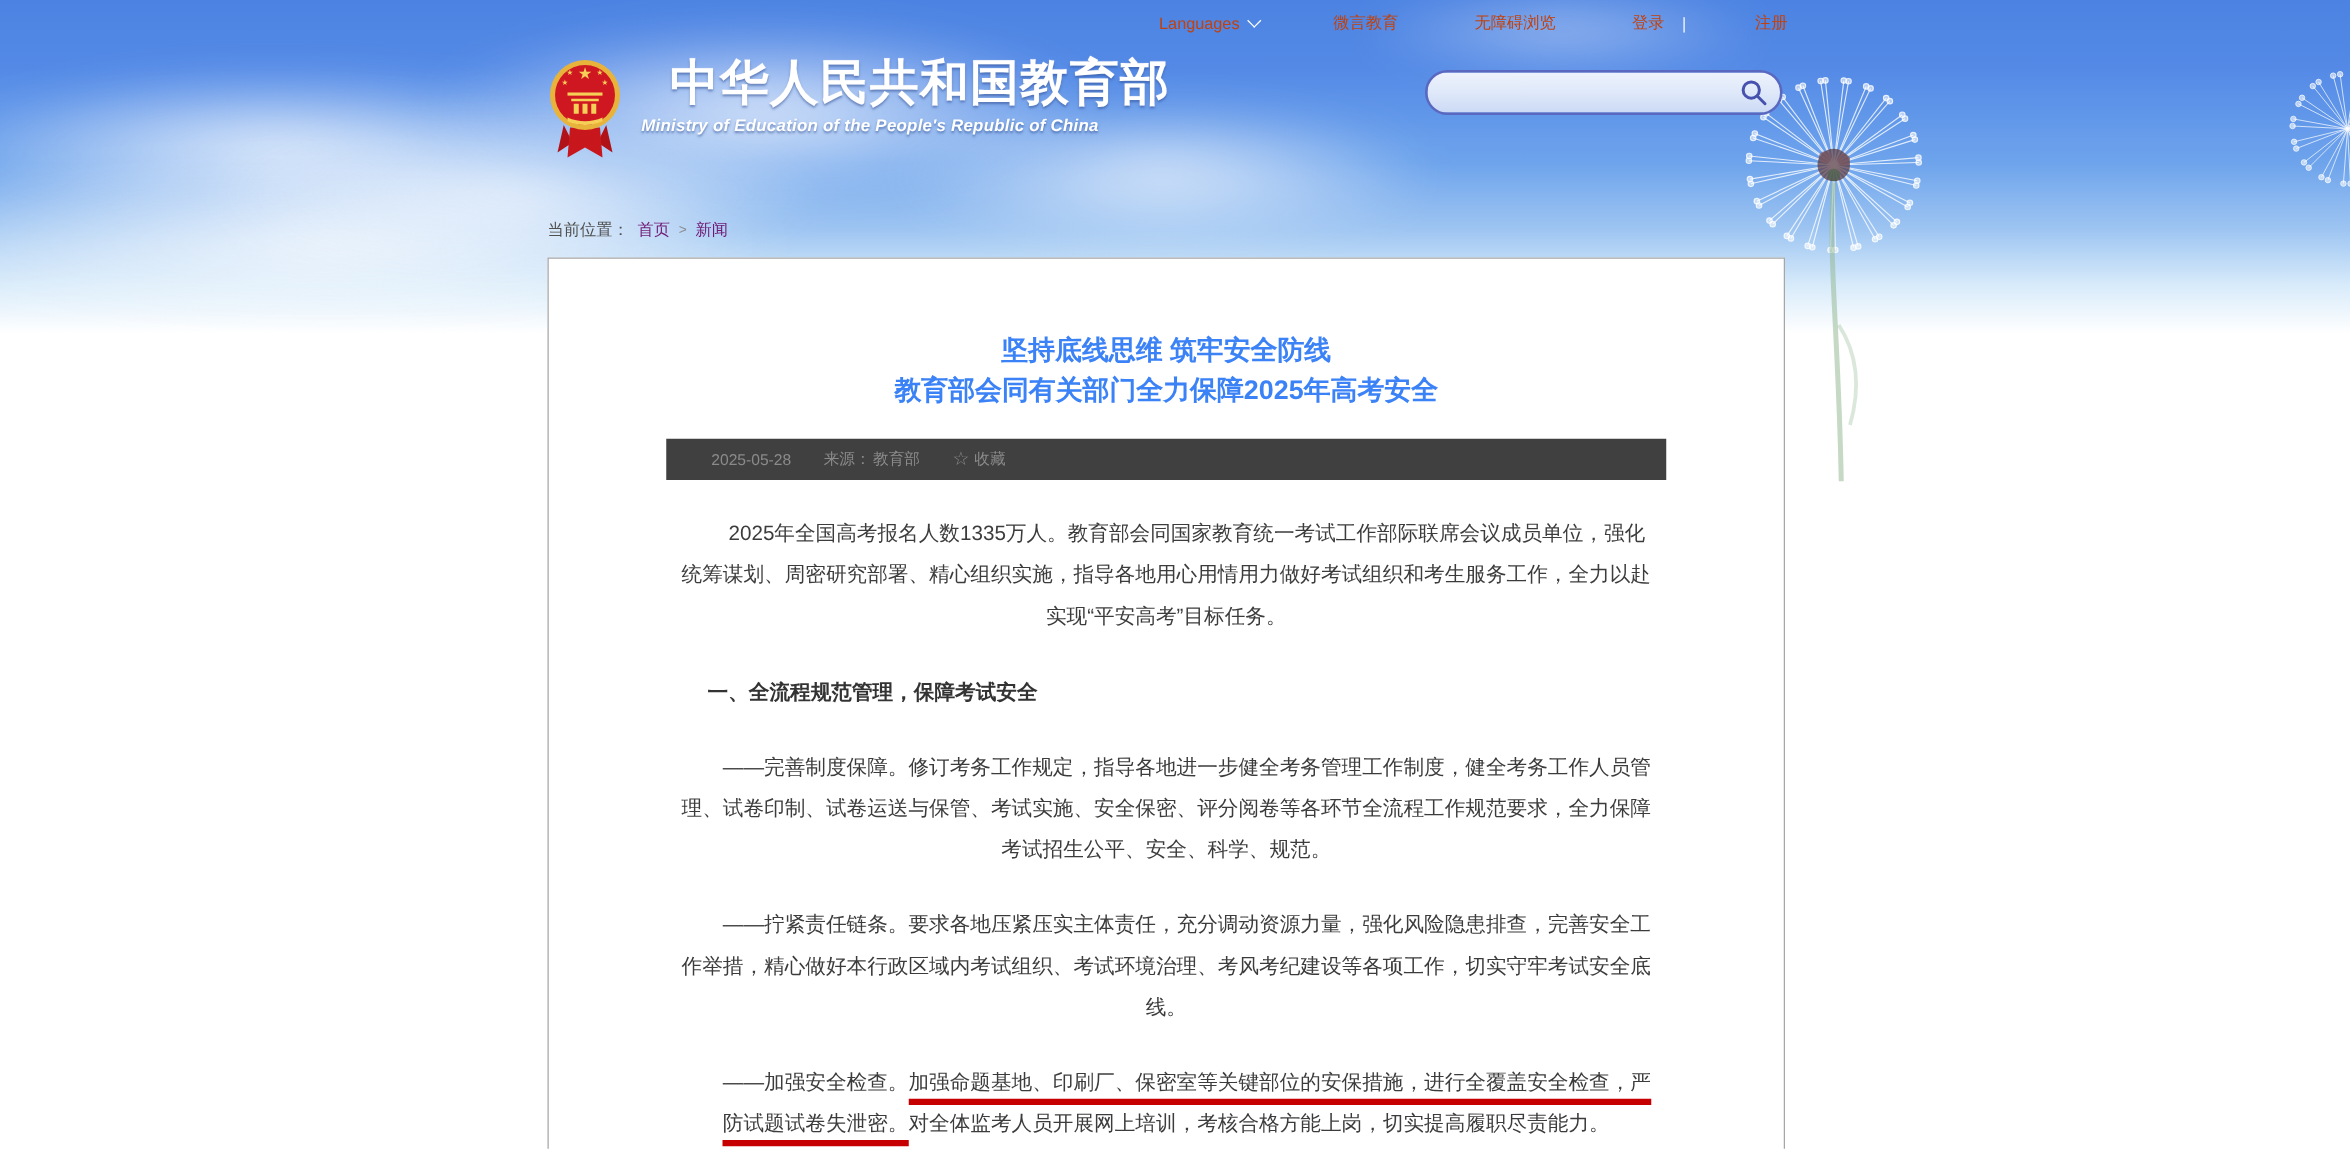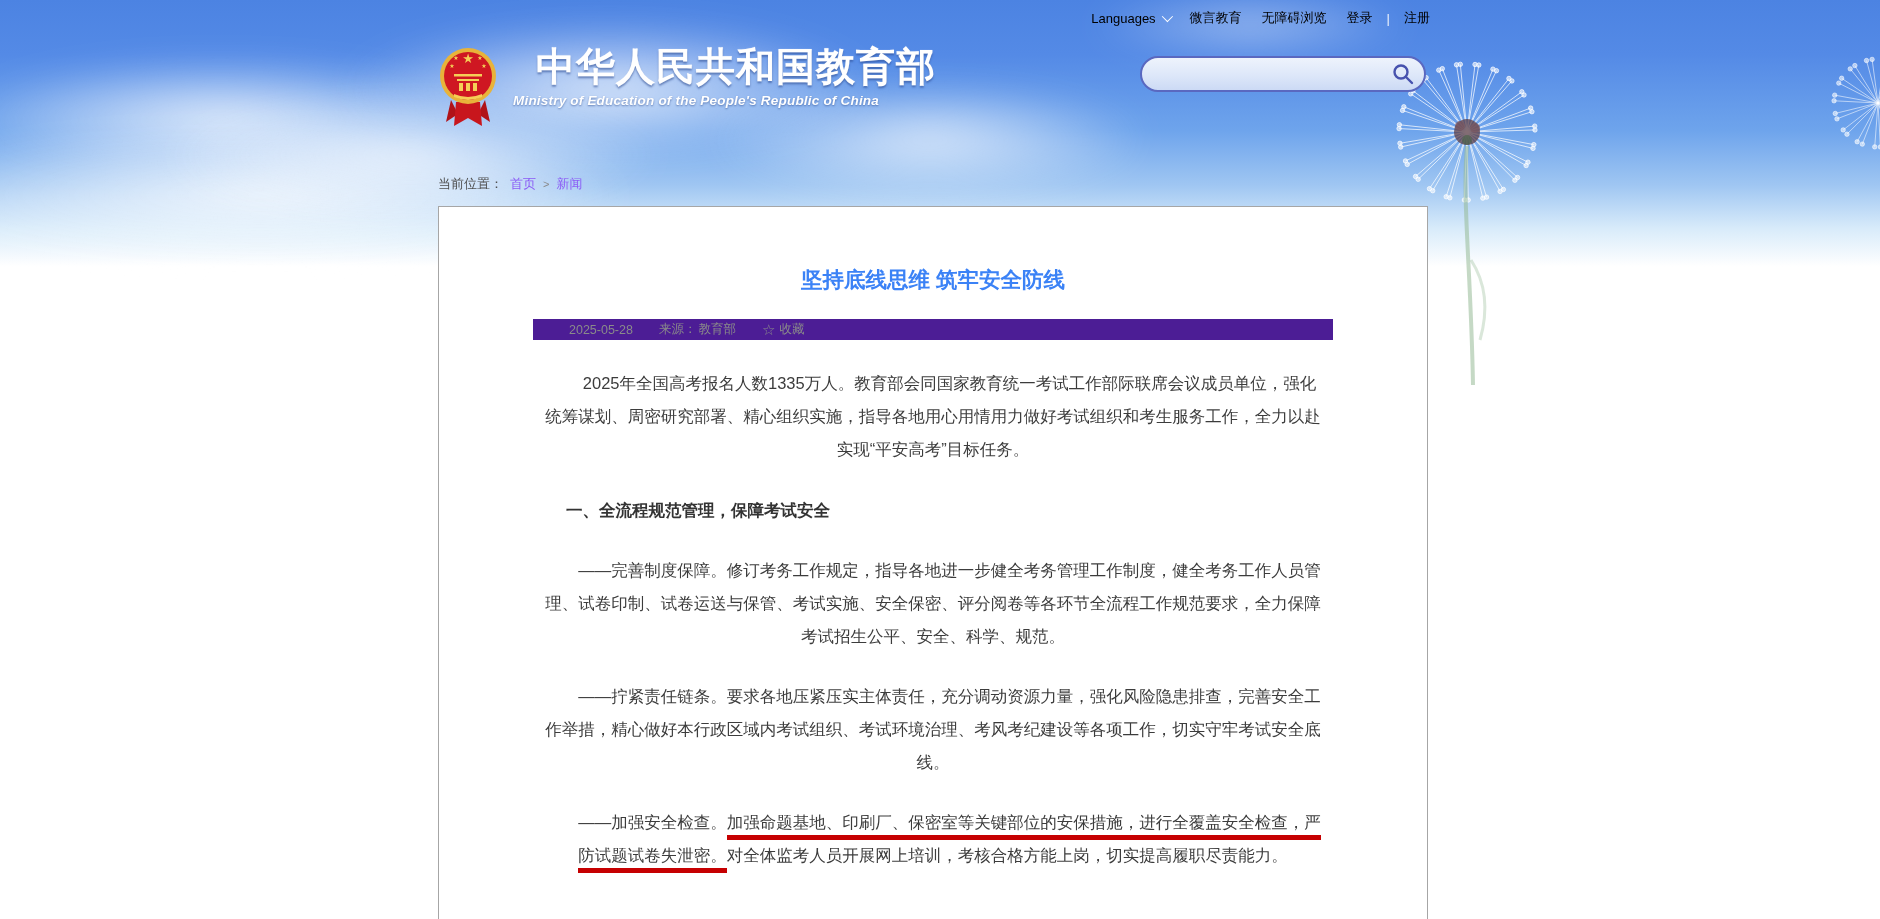--- a/index.html
+++ b/index.html
@@ -19,21 +19,21 @@
   .c4{left:-120px;top:130px;width:760px;height:130px;opacity:.9;}
   .c5{left:1080px;top:-10px;width:340px;height:70px;opacity:.45;}
   .c6{left:150px;top:95px;width:520px;height:120px;opacity:.8;}
   .dandelion{position:absolute;left:1372px;top:50px;}
   .dandelion2{position:absolute;left:1828px;top:48px;}
   
   .topbar{
     position:absolute;top:9px;right:450px;display:flex;align-items:center;gap:20px;
     color:#fff;font-size:13px;white-space:nowrap;
   }
-  .topbar a{color:#000000;text-decoration:none;display:flex;align-items:center;gap:6px;cursor:pointer;}
+  .topbar a{color:#c2410c;text-decoration:none;display:flex;align-items:center;gap:6px;cursor:pointer;margin-left:41px;}
   .chev{display:inline-block;width:7px;height:7px;border-right:1.5px solid #fff;border-bottom:1.5px solid #fff;transform:rotate(45deg) translateY(-2px);}
   .tb-sep{opacity:.9;margin:0 -6px;}
   
   .brand{position:absolute;left:438px;top:42px;display:flex;align-items:flex-start;gap:15px;cursor:pointer;}
   .brand-text{padding-top:4px;}
   .site-title{
     font-size:39px;font-weight:bold;color:#ffffff;letter-spacing:1px;line-height:1.08;
     text-shadow:0 2px 2px rgba(38,70,140,.55),0 0 1px rgba(255,255,255,.6);
     margin-left:23px;
   }
@@ -46,32 +46,32 @@
   .searchbox{
     position:absolute;left:1140px;top:56px;width:286px;height:36px;box-sizing:border-box;
     border:2px solid #5a68c0;border-radius:19px;
     background:linear-gradient(180deg,#eef3fc 0%,#dde7f9 55%,#ccdaf5 100%);
     display:flex;align-items:center;padding:0 9px 0 16px;
   }
   .searchbox input{flex:1;border:none;outline:none;background:transparent;font-size:14px;color:#33456e;min-width:0;}
   .search-btn{border:none;background:transparent;padding:0;margin:0;cursor:pointer;display:flex;align-items:center;}
   
   .breadcrumb{position:absolute;left:438px;top:175px;font-size:13px;color:#4f4f4f;display:flex;align-items:center;gap:7px;text-align:center;}
-  .breadcrumb a{color:#8b5cf6;text-decoration:none;cursor:pointer;}
+  .breadcrumb a{color:#701a75;text-decoration:none;cursor:pointer;}
   .bc-sep{color:#8a8a8a;font-size:11px;}
   
   .content-box{
     position:absolute;left:438px;top:206px;width:990px;height:770px;box-sizing:border-box;
     background:#fff;border:1px solid #a6a6a6;padding:57px 94px 40px;
   }
   .article-title{
     margin:0;text-align:center;font-size:21.5px;line-height:32px;font-weight:bold;color:#3b82f6;
   }
   .meta{
-    margin-top:23px;height:21px;background:#4c1d95;display:flex;align-items:center;
+    margin-top:23px;height:33px;background:#404040;display:flex;align-items:center;
     font-size:12.5px;color:#8a8a8a;padding-left:36px;gap:26px;
   }
   .meta .src{display:flex;gap:2px;}
   .fav{display:flex;align-items:center;gap:4px;cursor:pointer;color:#8a8a8a;}
   .star{font-size:15px;line-height:1;}
   .article-body{margin-top:8px;font-size:16.5px;line-height:33px;color:#3c3c3c;}
   .article-body p{margin:27px 12px 0;text-indent:2em;text-align:center;}
   .article-body h3{margin:28px 0 0;text-indent:2em;font-size:16.5px;line-height:33px;font-weight:bold;color:#333;}
   .red-underline{border-bottom:5px solid #c60001;padding-bottom:4px;}
 </style>
@@ -304,20 +304,21 @@
 <div class="breadcrumb">
   <span>当前位置：</span>
   <a>首页</a>
   <span class="bc-sep">&gt;</span>
   <a>新闻</a>
 </div>
 
 <div class="content-box">
   <h1 class="article-title">
     <span>坚持底线思维 筑牢安全防线</span><br>
+    <span>教育部会同有关部门全力保障2025年高考安全</span>
   </h1>
   <div class="meta">
     <span>2025-05-28</span>
     <span class="src">
       <span>来源：</span>
       <span>教育部</span>
     </span>
     <span class="fav">
       <span class="star">☆</span>
       <span>收藏</span>

